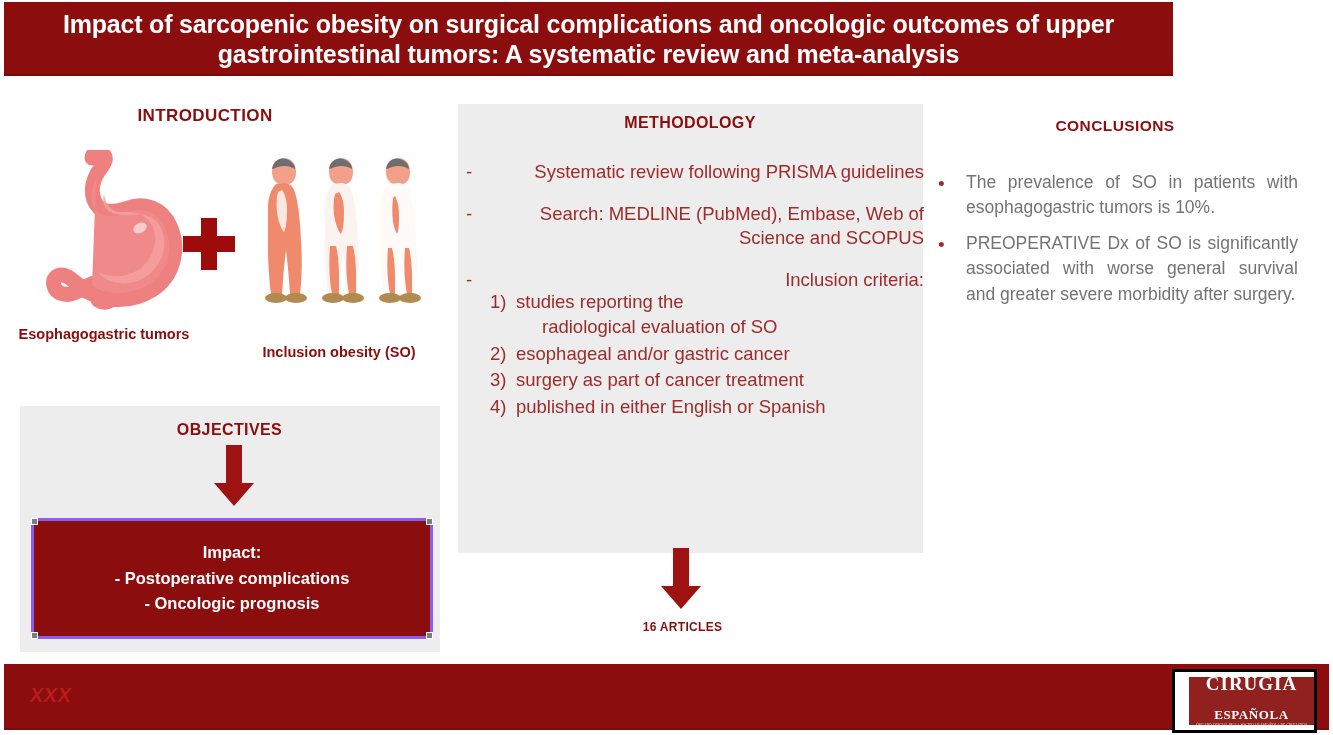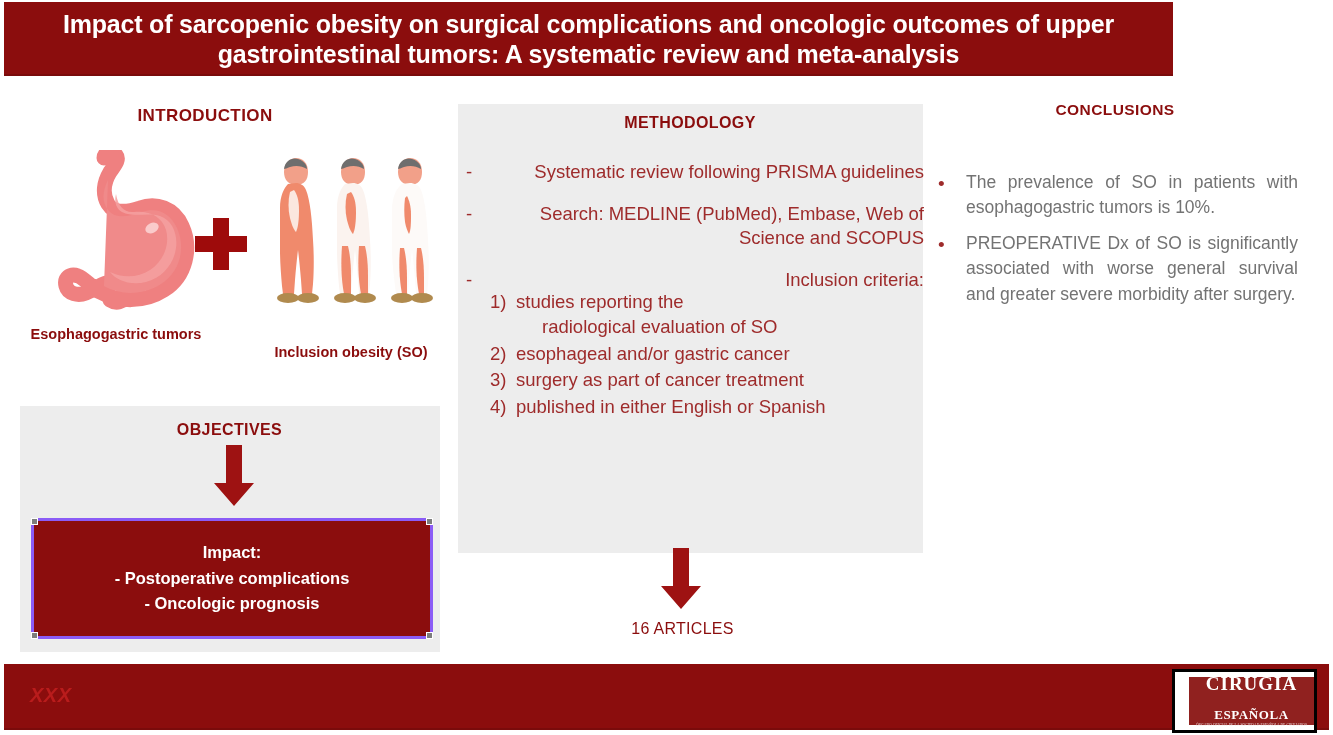--- a/index.html
+++ b/index.html
@@ -24,25 +24,25 @@
     text-align:center;width:1180px;letter-spacing:-0.2px;
   }
 
   
   .sec-head{
     position:absolute;color:#8B0D0D;font-weight:bold;text-align:center;
     font-size:17px;letter-spacing:0.4px;
   }
   #intro-head{left:60px;top:106px;width:290px;}
   #method-head{left:460px;top:114px;width:460px;font-size:16px;}
-  #concl-head{left:940px;top:101px;width:350px;font-size:15.5px;}
+  #concl-head{left:940px;top:117px;width:350px;font-size:15.5px;}
   #obj-head{left:22px;top:421px;width:415px;font-size:16px;}
 
   
-  .intro-wrap{position:absolute;left:16px;top:140px;width:440px;height:250px;}
+  .intro-wrap{position:absolute;left:4px;top:140px;width:440px;height:250px;}
   .stomach{position:absolute;left:36px;top:10px;width:150px;height:165px;}
   .plus{position:absolute;left:176px;top:75px;width:58px;height:58px;}
   .people{position:absolute;left:250px;top:14px;width:175px;height:155px;}
 
   .cap{
     position:absolute;color:#8B0D0D;font-weight:bold;font-size:14.5px;
     text-align:center;line-height:1.28;
   }
   #cap-stomach{left:10px;top:185px;width:180px;}
   #cap-so{left:240px;top:203px;width:190px;}
@@ -78,21 +78,21 @@
   .m-text{flex:1;text-align:right;}
   .crit-list{margin-top:-6px;padding-left:28px;}
   .crit{display:flex;margin-bottom:2px;}
   .crit-num{width:26px;flex:none;}
   .crit-text{flex:1;}
   .crit-cont{padding-left:26px;}
 
   .method-arrow{position:absolute;left:660px;top:548px;width:42px;height:62px;}
   .articles{
     position:absolute;left:560px;top:620px;width:245px;text-align:center;
-    color:#8B0D0D;font-weight:normal;font-size:16px;letter-spacing:0.3px;
+    color:#8B0D0D;font-weight:bold;font-size:12px;letter-spacing:0.3px;
   }
 
   
   .concl-list{position:absolute;left:938px;top:170px;width:360px;}
   .c-item{display:flex;margin-bottom:10px;}
   .c-bullet{width:28px;flex:none;color:#9E2B2B;font-size:19px;line-height:1.45;}
   .c-text{
     flex:1;color:#737373;font-size:17.5px;line-height:1.45;
     text-align:justify;
   }

